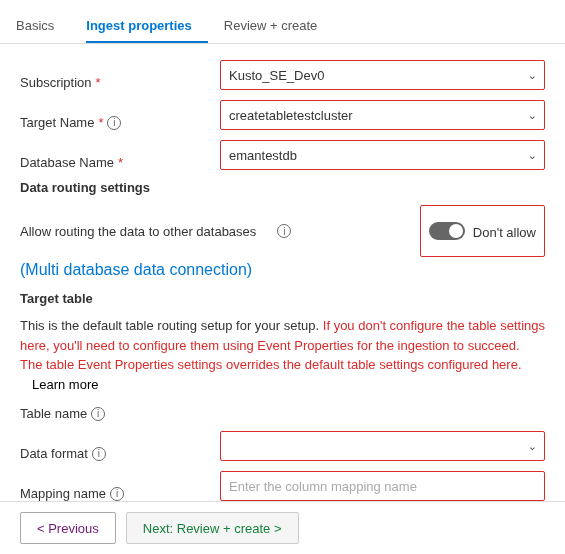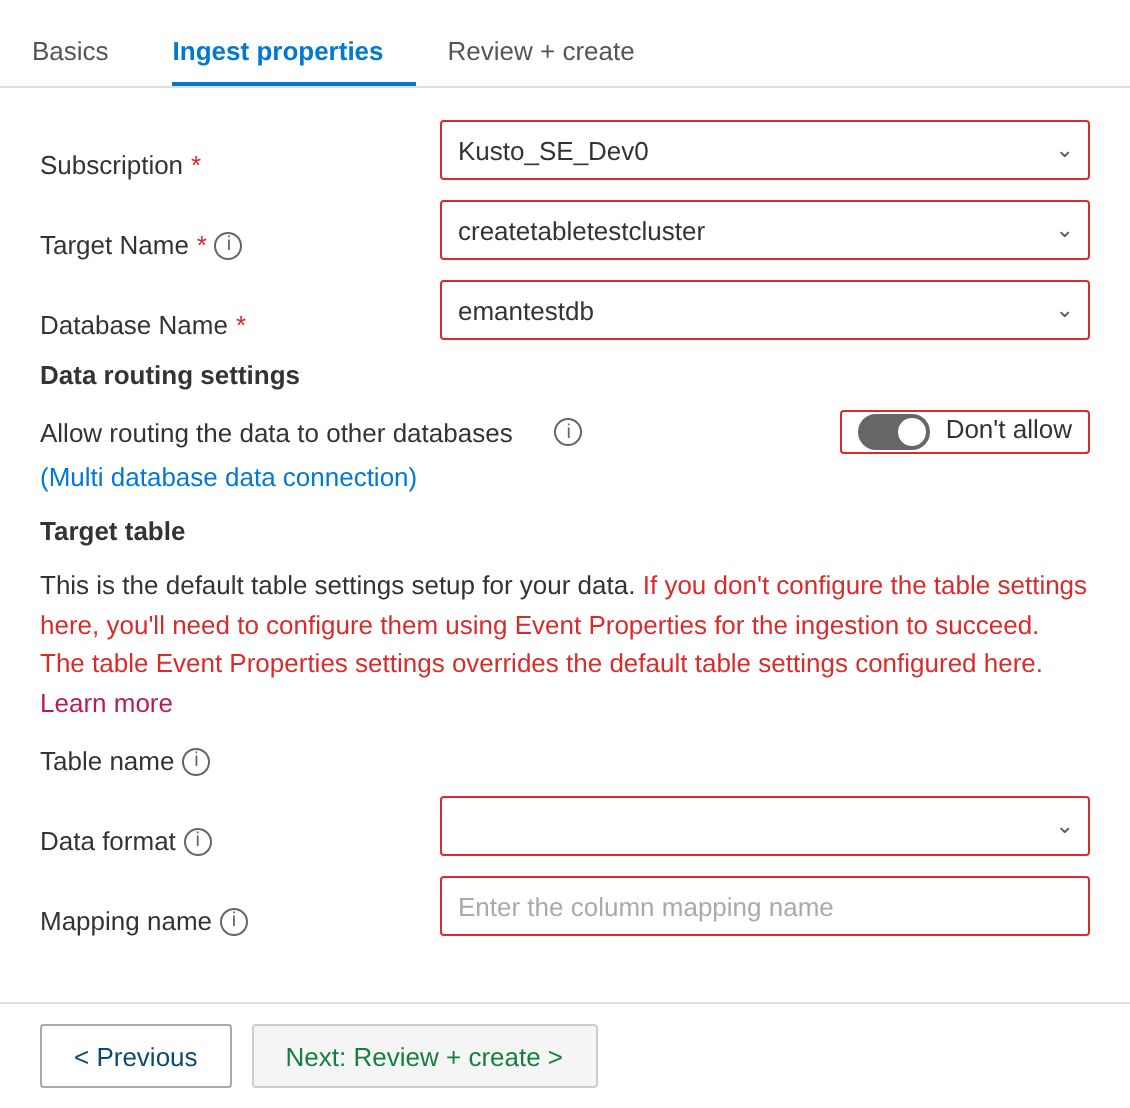--- a/index.html
+++ b/index.html
@@ -121,25 +121,25 @@
       margin-bottom: 4px;
     }
     .routing-label-area {
       display: flex;
       align-items: center;
       gap: 21px;
       font-size: 13px;
     }
     .routing-control {
       display: flex;
-      align-items: flex-start;
+      align-items: flex-end;
       gap: 8px;
       border: 1.5px solid #d92b2b;
       border-radius: 2px;
-      padding: 1px 8px;
+      padding: 16px 8px;
     }
     .toggle-track {
       width: 36px;
       height: 18px;
       background: #666;
       border-radius: 9px;
       position: relative;
       cursor: pointer;
     }
     .toggle-thumb {
@@ -150,42 +150,43 @@
       height: 14px;
       background: #fff;
       border-radius: 50%;
     }
     .dont-allow-text {
       font-size: 13px;
       color: #333;
     }
 
     .multi-db-note {
-      font-size: 13px;
+      font-size: 16px;
       color: #0078d4;
       margin-bottom: 12px;
     }
 
     
     .target-section {
       margin-bottom: 10px;
     }
     .target-description {
       font-size: 13px;
       color: #333;
       line-height: 1.5;
       margin-bottom: 12px;
     }
     .target-description .highlight {
       color: #d92b2b;
     }
     .target-description .link {
-      color: #be185d;
+      color: #000000;
       cursor: pointer;
       text-decoration: none;
+      margin-left: 12px;
     }
 
     
     .text-input {
       width: 100%;
       height: 30px;
       border: 1.5px solid #d92b2b;
       border-radius: 2px;
       padding: 0 8px;
       font-size: 13px;
@@ -207,21 +208,21 @@
       border-radius: 2px;
       font-size: 13px;
       cursor: pointer;
       display: flex;
       align-items: center;
       gap: 4px;
     }
     .btn-outline {
       border: 1px solid #aaa;
       background: #fff;
-      color: #0c4a6e;
+      color: #701a75;
     }
     .btn-disabled {
       border: 1px solid #ccc;
       background: #f5f5f5;
       color: #15803d;
       cursor: not-allowed;
     }
   </style>
 </head>
 <body>
@@ -302,21 +303,21 @@
     <div class="multi-db-note">
       <span>(Multi database data connection)</span>
     </div>
 
     <div class="target-section">
       <div class="section-heading">
         <span>Target table</span>
       </div>
 
       <div class="target-description">
-        <span>This is the default table settings setup for your data.</span>
+        <span>This is the default table routing setup for your setup.</span>
         <span class="highlight"> </span>
         <span class="highlight" style="color: rgb(217, 43, 43);">If you don't configure the table settings here, you'll need to configure them using Event Properties for the ingestion to succeed. The table Event Properties settings overrides the default table settings configured here.</span>
         <span> </span>
         <a class="link" href="#">Learn more</a>
       </div>
 
       <div class="form-row">
         <div class="form-label">
           <span>Table name</span>
           <span class="info-icon">i</span>

